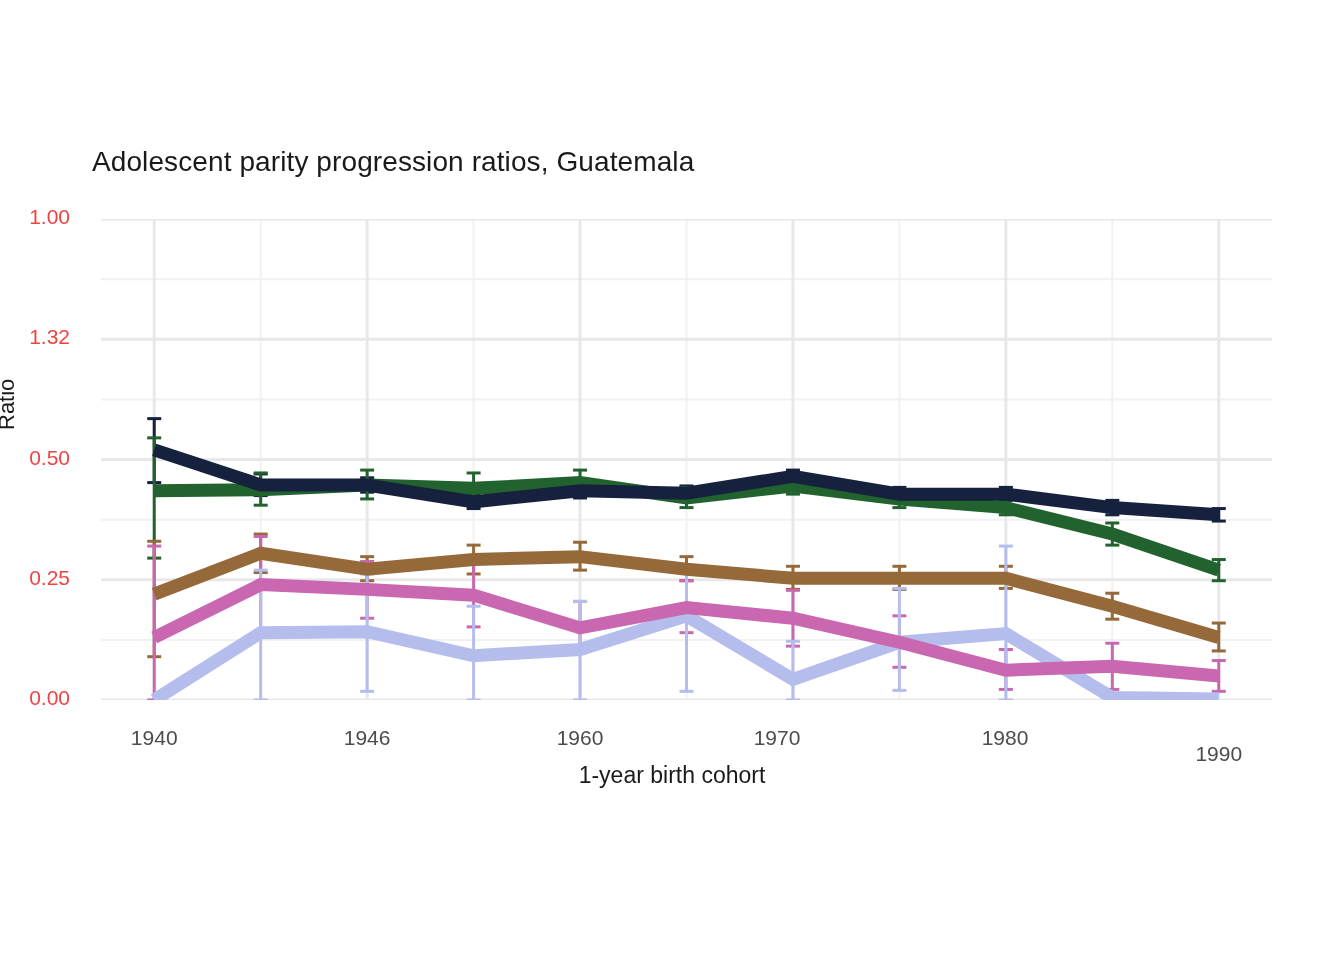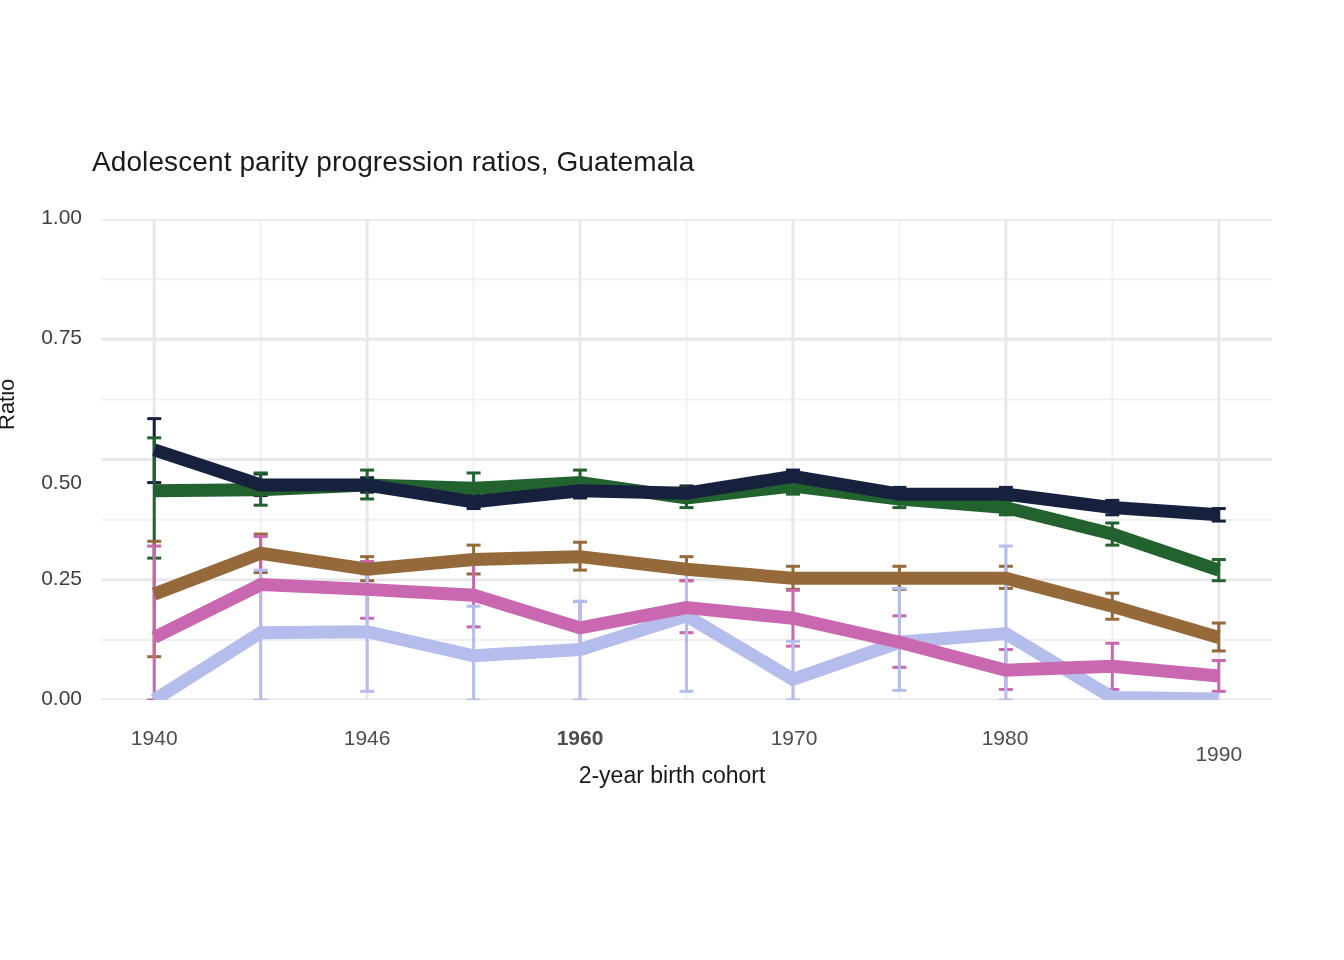--- a/index.html
+++ b/index.html
@@ -25,22 +25,22 @@
   #plot-svg{position:absolute;left:0;top:0;}
   #y-axis-title{
     position:absolute;
     left:-6px;top:430px;
     font-size:22px;color:#1a1a1a;
     transform:rotate(-90deg);
     transform-origin:left top;
     white-space:nowrap;
   }
   .y-tick-label{
-    position:absolute;right:4px;
-    font-size:21px;color:#404040;
+    position:absolute;right:16px;
+    font-size:21px;color:#ef4444;
     text-align:right;white-space:nowrap;
   }
   #y-ticks{position:absolute;left:0;top:0;width:86px;height:960px;}
   .x-tick-label{
     position:absolute;top:726px;
     font-size:21px;color:#4d4d4d;
     text-align:center;white-space:nowrap;
     transform:translateX(-50%);
   }
   #x-axis-title{
@@ -54,22 +54,22 @@
 </head>
 <body>
 
 <div id="figure">
 
   <div id="chart-title">Adolescent parity progression ratios,  Guatemala</div>
 
   <div id="y-ticks">
       <div class="y-tick-label" style="top: 686px;">0.00</div>
       <div class="y-tick-label" style="top: 565.75px;">0.25</div>
-      <div class="y-tick-label" style="top: 445.5px; margin-top: 24px;">0.50</div>
-      <div class="y-tick-label" style="top: 325.25px;">0.75</div>
+      <div class="y-tick-label" style="top: 445.5px;">0.50</div>
+      <div class="y-tick-label" style="top: 325.25px;">1.32</div>
       <div class="y-tick-label" style="top: 205px;">1.00</div>
     </div>
 
   <div id="y-axis-title">Ratio</div>
 
   <div id="plot-area">
     <svg id="plot-svg" width="1171" height="481">
         <line x1="0" x2="1171" y1="420.875" y2="420.875" stroke="#f1f1f1" stroke-width="2"></line>
         <line x1="0" x2="1171" y1="300.625" y2="300.625" stroke="#f1f1f1" stroke-width="2"></line>
         <line x1="0" x2="1171" y1="180.375" y2="180.375" stroke="#f1f1f1" stroke-width="2"></line>
@@ -257,27 +257,27 @@
           <line x1="897.8636363636364" x2="911.8636363636364" y1="481" y2="481" stroke="#b5bdec" stroke-width="3"></line>
         </g>
         <polyline points="53.22727272727273,481 159.68181818181816,413.65999999999997 266.1363636363636,412.698 372.59090909090907,436.748 479.04545454545456,430.495 585.5,396.825 691.9545454545455,460.317 798.4090909090909,423.28 904.8636363636364,414.622 1011.3181818181819,478.595 1117.7727272727273,480.038" fill="none" stroke="#b5bdec" stroke-width="13" stroke-linejoin="miter" stroke-linecap="butt"></polyline>
         <polyline points="53.22727272727273,418.47 159.68181818181816,365.56 266.1363636363636,370.37 372.59090909090907,376.142 479.04545454545456,408.85 585.5,388.648 691.9545454545455,399.23 798.4090909090909,423.28 904.8636363636364,451.178 1011.3181818181819,447.33 1117.7727272727273,456.95" fill="none" stroke="#c968b0" stroke-width="13" stroke-linejoin="miter" stroke-linecap="butt"></polyline>
         <polyline points="53.22727272727273,375.18 159.68181818181816,334.295 266.1363636363636,350.168 372.59090909090907,340.548 479.04545454545456,337.66200000000003 585.5,350.168 691.9545454545455,359.307 798.4090909090909,359.307 904.8636363636364,359.307 1011.3181818181819,387.205 1117.7727272727273,418.47" fill="none" stroke="#96693a" stroke-width="13" stroke-linejoin="miter" stroke-linecap="butt"></polyline>
         <polyline points="53.22727272727273,271.765 159.68181818181816,270.803 266.1363636363636,265.993 372.59090909090907,269.36 479.04545454545456,263.58799999999997 585.5,278.98 691.9545454545455,266.955 798.4090909090909,279.942 904.8636363636364,288.6 1011.3181818181819,315.055 1117.7727272727273,351.13" fill="none" stroke="#22622f" stroke-width="13" stroke-linejoin="miter" stroke-linecap="butt"></polyline>
         <polyline points="53.22727272727273,230.88 159.68181818181816,265.993 266.1363636363636,265.993 372.59090909090907,282.828 479.04545454545456,271.765 585.5,274.17 691.9545454545455,257.335 798.4090909090909,275.132 904.8636363636364,275.132 1011.3181818181819,288.6 1117.7727272727273,295.815" fill="none" stroke="#16213d" stroke-width="13" stroke-linejoin="miter" stroke-linecap="butt"></polyline>
       </svg>
   </div>
 
-  <div id="x-axis-title">2-year birth cohort</div>
+  <div id="x-axis-title">1-year birth cohort</div>
 
   <div id="legend">
     
     
     
   </div>
 
 <div class="x-tick-label" style="left: 154.227px;">1940</div>
     <div class="x-tick-label" style="left: 367.136px;">1946</div>
-    <div class="x-tick-label" style="left: 580.045px; font-weight: bold;">1960</div>
-    <div class="x-tick-label" style="left: 794px;">1970</div>
+    <div class="x-tick-label" style="left: 580.045px;">1960</div>
+    <div class="x-tick-label" style="left: 777px;">1970</div>
     <div class="x-tick-label" style="left: 965px; margin-left: 40px;">1980</div>
     <div class="x-tick-label" style="left: 1218.77px; margin-top: 16px;">1990</div>
   </div>
 
 </body></html>

